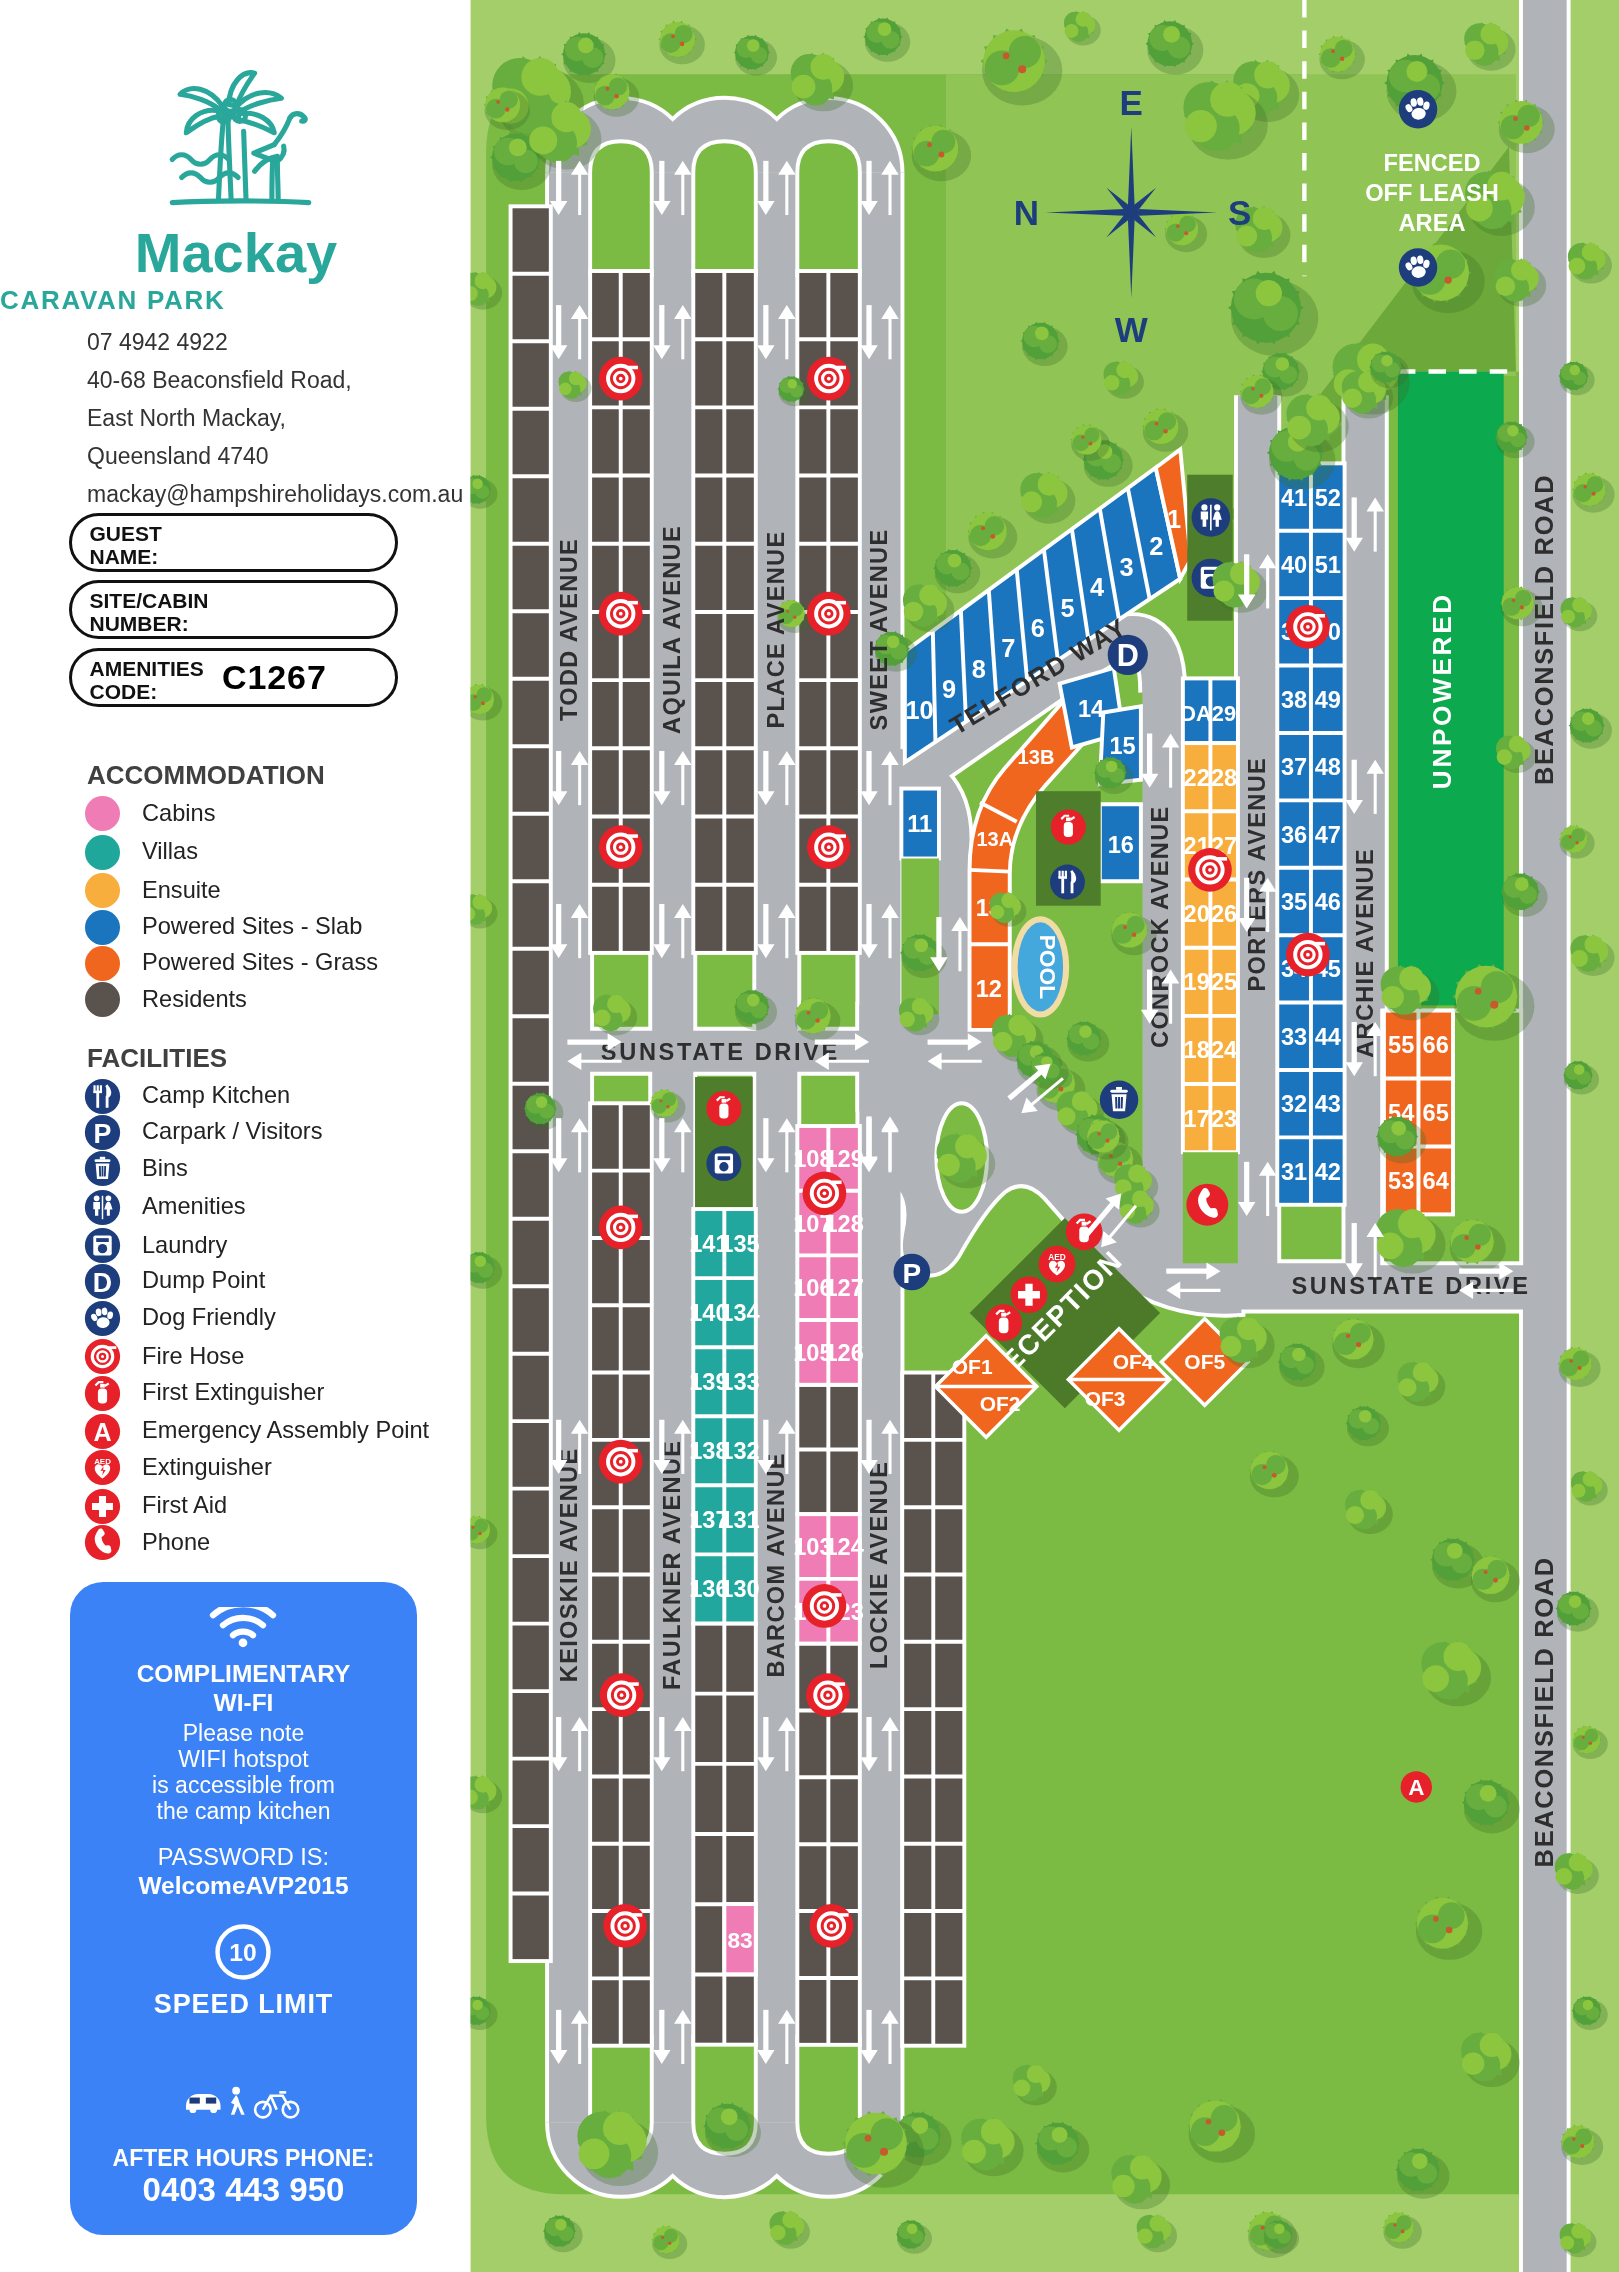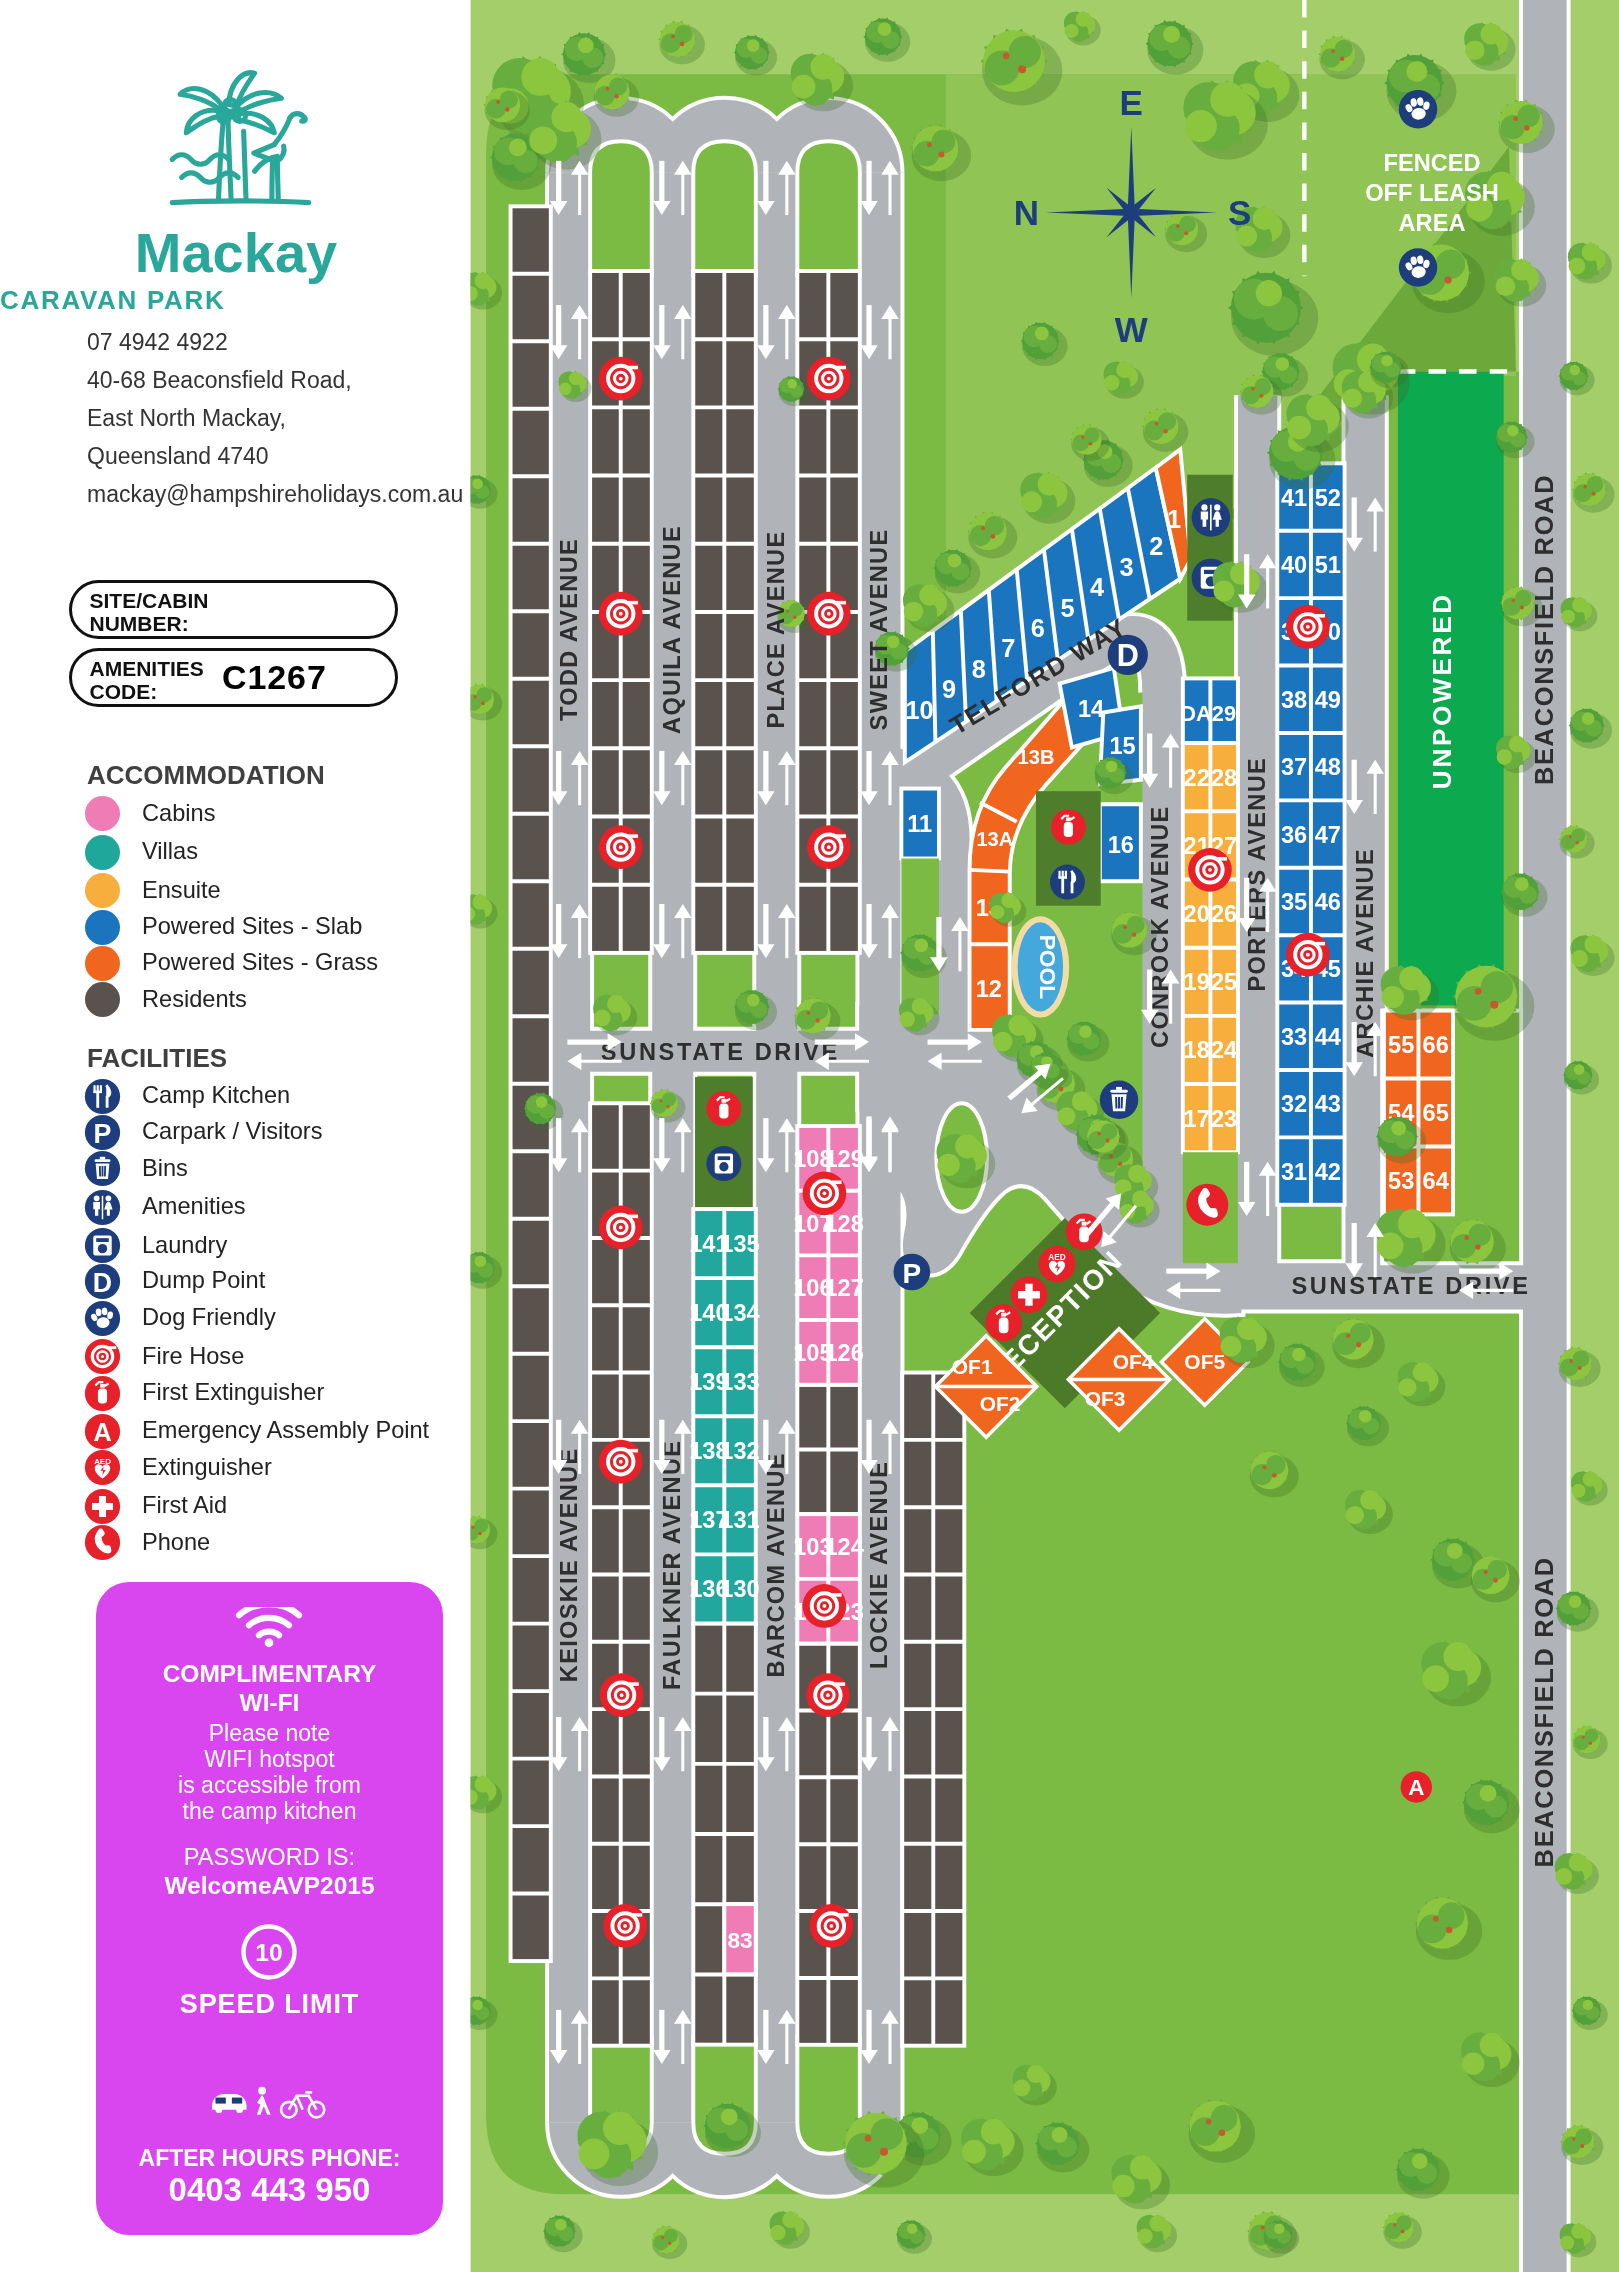--- a/index.html
+++ b/index.html
@@ -1295,20 +1295,23 @@
 <path d="M 118,143 C 126,132 136,126 147,124"></path>
 </g>
     </svg>
 
 <div style="position:absolute;left:0;top:220px;width:472px;text-align:center;color:#2AA79B;font-weight:800;font-size:56px;letter-spacing:0px">Mackay</div>
 <div style="position:absolute;left:0;top:285px;width:472px;text-align:left;color:#2AA79B;font-weight:800;font-size:26px;letter-spacing:1.7px">CARAVAN PARK</div>
 
 <div style="position:absolute;left:87px;top:323px;font-size:23px;font-weight:500;color:#333;line-height:38px">
 07 4942 4922<br>40-68 Beaconsfield Road,<br>East North Mackay,<br>Queensland 4740<br>mackay@hampshireholidays.com.au</div>
 
+<div class="pill" style="top:513px">
+      <div class="plbl">GUEST<br>NAME:</div>
+    </div>
 
 <div class="pill" style="top:580px">
       <div class="plbl">SITE/CABIN<br>NUMBER:</div>
     </div>
 
 <div class="pill" style="top:648px">
       <div class="plbl">AMENITIES<br>CODE:</div>
       <div style="position:absolute;left:150px;top:7px;font-size:34px;font-weight:800;letter-spacing:0.9px">C1267</div>
     </div>
 
@@ -1405,21 +1408,21 @@
       <use href="#cross" transform="scale(0.95)"></use>
     </svg>
     <div class="lg" style="left:142px;top:1492px">First Aid</div>
 
 <svg style="position:absolute;left:84px;top:1524px" width="37" height="37" viewBox="-21 -21 42 42">
       <circle r="20" fill="#E62129"></circle>
       <use href="#phone" transform="scale(0.95)"></use>
     </svg>
     <div class="lg" style="left:142px;top:1529px">Phone</div>
 
-<div style="position:absolute;left:96px;top:1582px;width:347px;height:653px;background:#d946ef;border-radius:33px;color:#fff;text-align:center">
+<div style="position:absolute;left:70px;top:1582px;width:347px;height:653px;background:#3b82f6;border-radius:33px;color:#fff;text-align:center">
 <svg style="position:absolute;left:138px;top:24.5px" width="70" height="44" viewBox="-28 -10 56 34">
         <use href="#wifi"></use>
       </svg>
 <div style="position:absolute;top:77px;width:100%;font-size:24.5px;font-weight:700;line-height:29px">COMPLIMENTARY<br>WI-FI</div>
 <div style="position:absolute;top:138px;width:100%;font-size:23px;font-weight:400;line-height:26px">Please note<br>WIFI hotspot<br>is accessible from<br>the camp kitchen</div>
 <div style="position:absolute;top:262px;width:100%;font-size:23.6px;font-weight:400">PASSWORD IS:</div>
 <div style="position:absolute;top:290px;width:100%;font-size:24.5px;font-weight:700">WelcomeAVP2015</div>
 <svg style="position:absolute;left:144px;top:341px" width="58" height="58" viewBox="-33 -33 66 66">
         <circle r="29" fill="none" stroke="#fff" stroke-width="5"></circle>
         <text y="10" text-anchor="middle" font-size="28" font-weight="700" fill="#fff">10</text>

